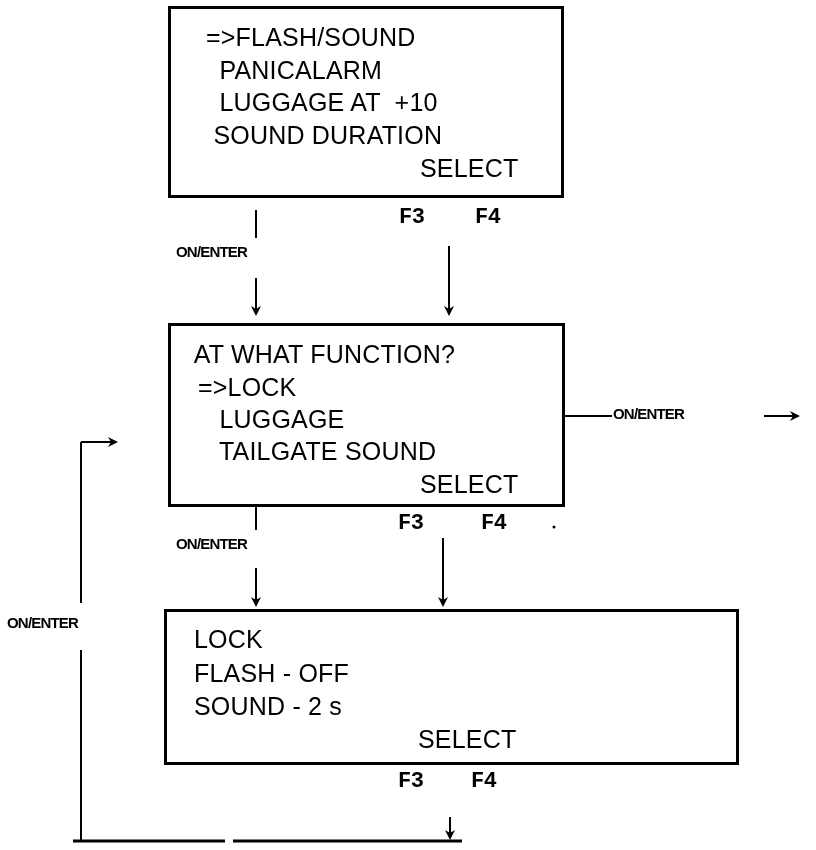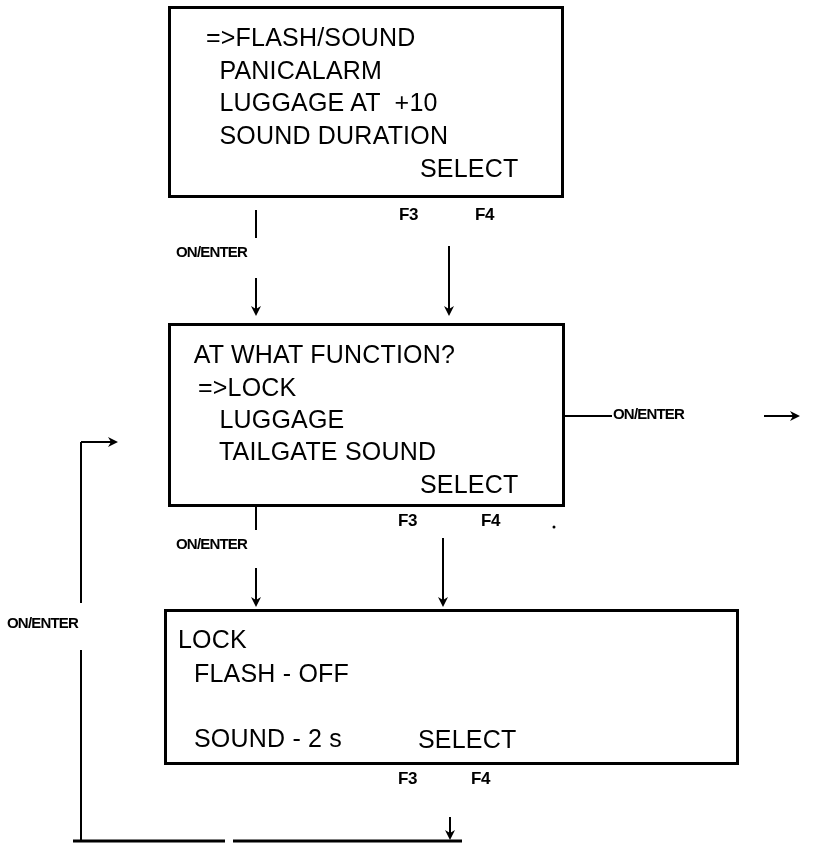--- a/index.html
+++ b/index.html
@@ -1,20 +1,20 @@
 <!DOCTYPE html>
 <html><head>
 <meta charset="utf-8">
 <style>
   html, body { margin:0; padding:0; background:#ffffff; }
   body { width:816px; height:850px; position:relative; overflow:hidden;
          font-family:"Liberation Sans", sans-serif; color:#000; }
   .box { position:absolute; border:3px solid #000; box-sizing:border-box; background:#fff; }
   .line { position:absolute; font-size:25px; line-height:33px; white-space:pre; letter-spacing:0.2px; }
-  .key { position:absolute; font-weight:bold; font-size:17px; letter-spacing:-0.5px; }
+  .key { position:absolute; font-weight:bold; font-size:22px; letter-spacing:-0.5px;font-family:Liberation Mono, monospace; }
   .lbl { position:absolute; font-weight:bold; font-size:15px; letter-spacing:-0.8px; white-space:nowrap; }
   svg.conn { position:absolute; left:0; top:0; }
 </style>
 </head>
 <body>
 
 <svg class="conn" width="816" height="850">
   <defs>
     <marker id="ah" markerWidth="10" markerHeight="10" refX="8" refY="5" orient="auto" markerUnits="userSpaceOnUse">
       <path d="M0,0 L10,5 L0,10 L3,5 Z" fill="#000"></path>
@@ -40,39 +40,39 @@
   <line x1="81" y1="650" x2="81" y2="841" stroke="#000" stroke-width="2"></line>
   <line x1="81" y1="442" x2="81" y2="603" stroke="#000" stroke-width="2"></line>
   <line x1="81" y1="442" x2="116" y2="442" stroke="#000" stroke-width="2" marker-end="url(#ah)"></line>
   <circle cx="554" cy="527" r="1.5" fill="#000"></circle>
 </svg>
 
 <div class="box" style="left:168px;top:6px;width:396px;height:192px;"></div>
 <div class="line" style="left:206px;top:21px;">=&gt;FLASH/SOUND</div>
 <div class="line" style="left:198px;top:54px;">   PANICALARM</div>
 <div class="line" style="left:198px;top:86px;">   LUGGAGE AT  +10</div>
-<div class="line" style="left:198px;top:119px;">   SOUND DURATION</div>
+<div class="line" style="left:192px;top:119px;">   SOUND DURATION</div>
 <div class="line" style="left:420px;top:152px;">SELECT</div>
 <div class="key" style="left:399px;top:205px;">F3</div>
 <div class="key" style="left:475px;top:205px;">F4</div>
 
 <div class="lbl" style="left:176px;top:243px;">ON/ENTER</div>
 
 <div class="box" style="left:168px;top:323px;width:397px;height:184px;"></div>
 <div class="line" style="left:188px;top:338px;"> AT WHAT FUNCTION?</div>
 <div class="line" style="left:198px;top:371px;">=&gt;LOCK</div>
 <div class="line" style="left:198px;top:403px;">   LUGGAGE</div>
 <div class="line" style="left:198px;top:435px;">   TAILGATE SOUND</div>
 <div class="line" style="left:420px;top:468px;">SELECT</div>
 <div class="key" style="left:398px;top:511px;">F3</div>
 <div class="key" style="left:481px;top:511px;">F4</div>
 
 <div class="lbl" style="left:613px;top:405px;">ON/ENTER</div>
 <div class="lbl" style="left:176px;top:535px;">ON/ENTER</div>
 <div class="lbl" style="left:7px;top:614px;">ON/ENTER</div>
 
 <div class="box" style="left:164px;top:609px;width:575px;height:156px;"></div>
-<div class="line" style="left:178px;top:623px;">LOCK</div>
+<div class="line" style="left:194px;top:623px;">LOCK</div>
 <div class="line" style="left:194px;top:657px;text-align:center;">FLASH - OFF</div>
-<div class="line" style="left:194px;top:690px;margin-top:32px;">SOUND - 2 s</div>
+<div class="line" style="left:194px;top:690px;">SOUND - 2 s</div>
 <div class="line" style="left:418px;top:723px;">SELECT</div>
 <div class="key" style="left:398px;top:769px;">F3</div>
 <div class="key" style="left:471px;top:769px;">F4</div>
 
 </body></html>

